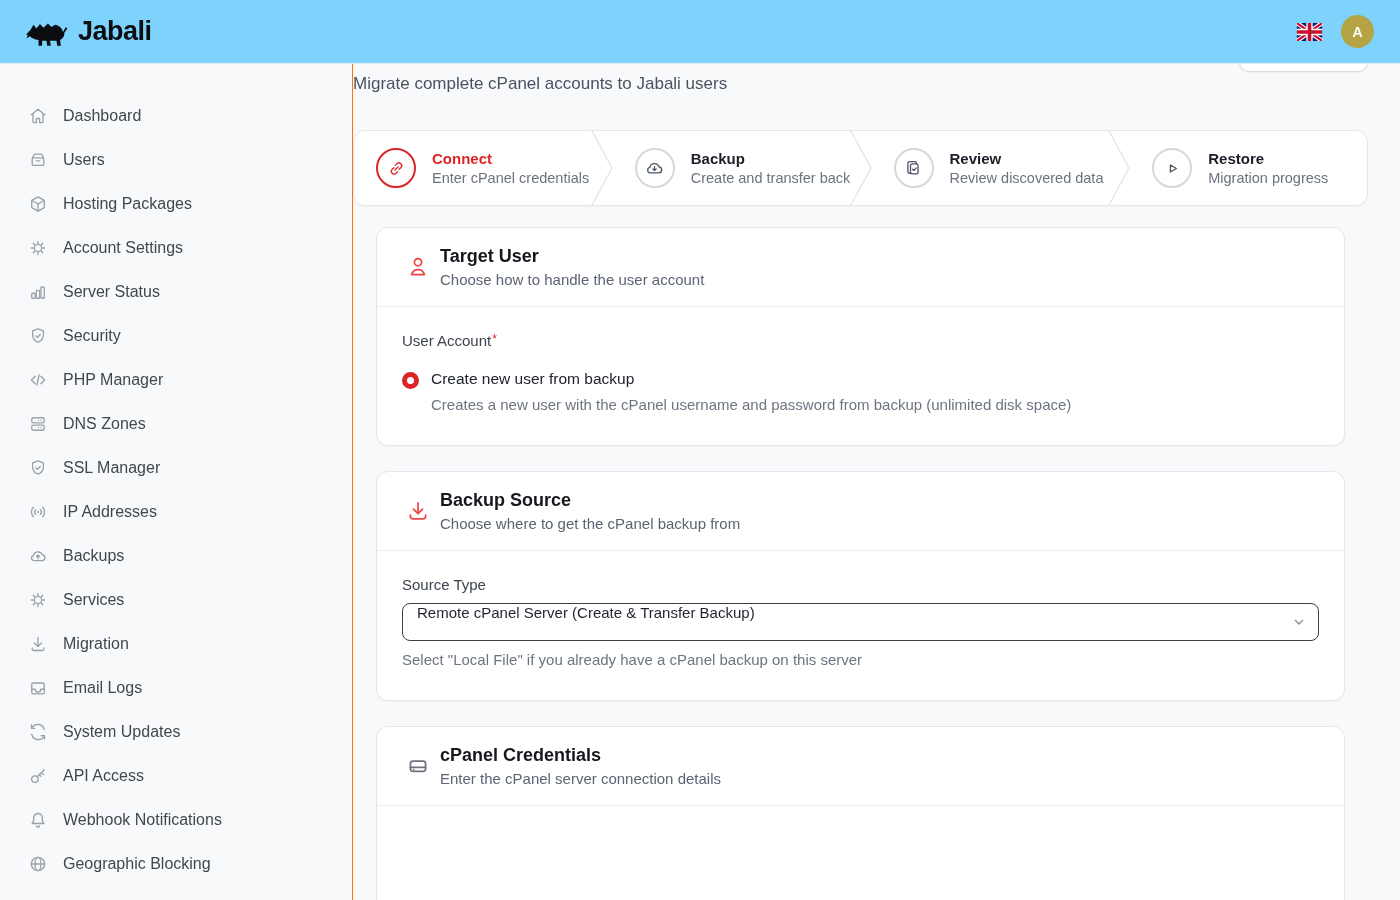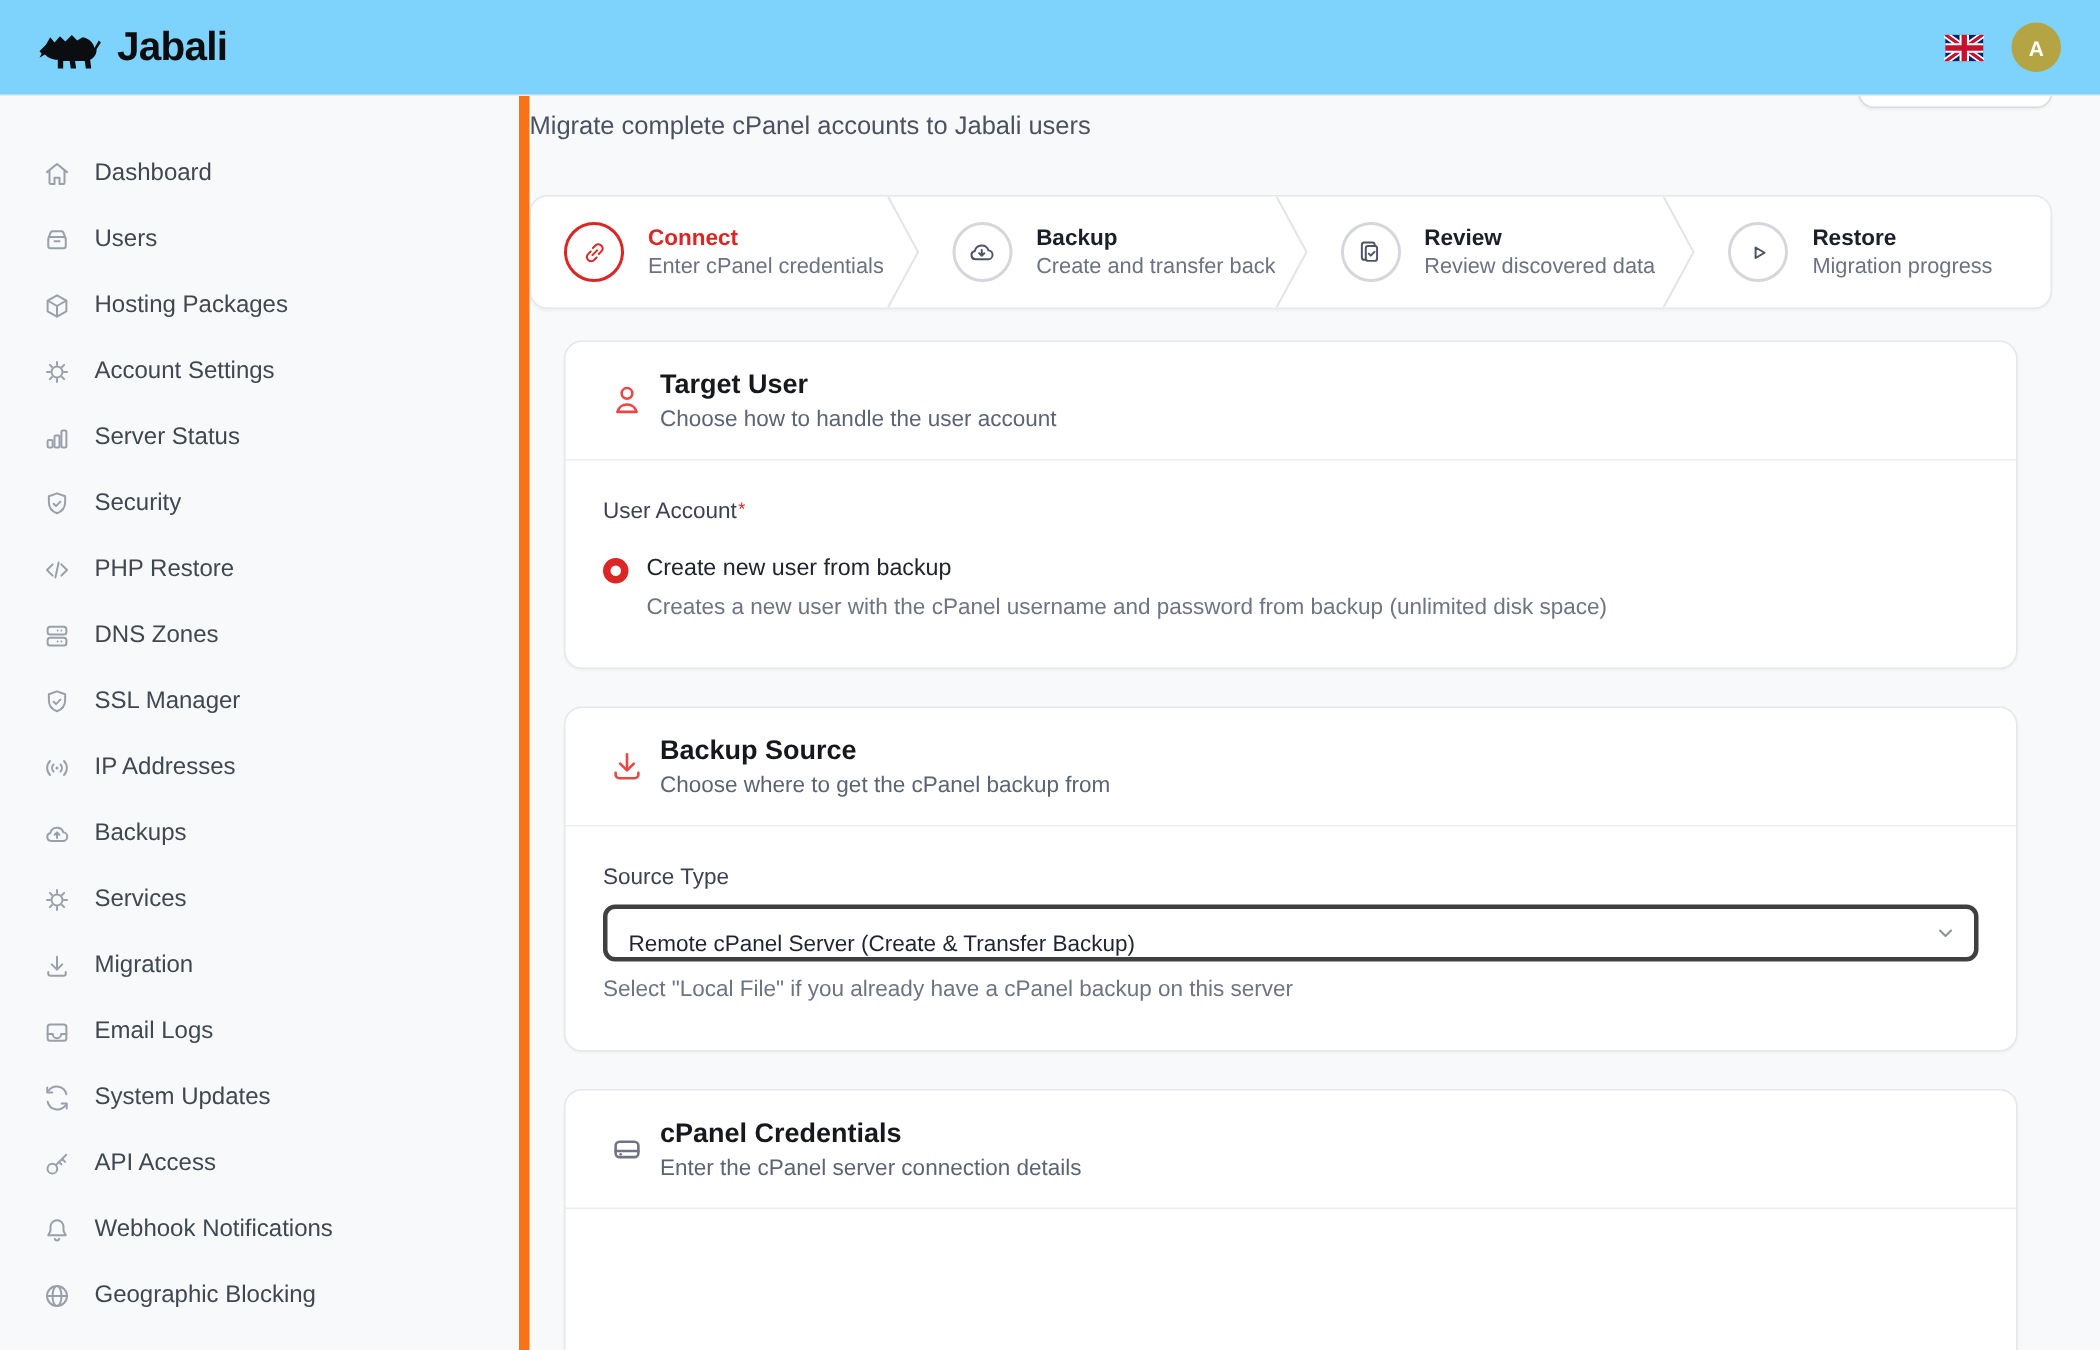--- a/index.html
+++ b/index.html
@@ -13,21 +13,21 @@
   .brand { display:flex; align-items:center; gap:10px; cursor:pointer; }
   .brand-logo svg { display:block; }
   .brand-name { font-size:27px; font-weight:700; letter-spacing:-0.5px; color:#0b0d10; }
   .header-right { margin-left:auto; display:flex; align-items:center; gap:18px; }
   .flag { width:27px; height:18px; border-radius:2px; overflow:hidden; display:block; }
   .avatar { width:33px; height:33px; border-radius:50%; background:#b5a443; color:#fff;
             font-size:14px; font-weight:700; display:flex; align-items:center; justify-content:center; }
 
   
   .sidebar { position:fixed; top:64px; left:0; bottom:0; width:353px; background:#f8f9fa;
-             border-right:7px solid #f97316; padding-top:30px; }
+             border-right:1px solid #f97316; padding-top:30px; }
   .side-item { height:44px; display:flex; align-items:center; gap:15px; padding:0 16px 0 28px;
                cursor:pointer; }
   .side-icon { width:20px; height:20px; color:#9aa0ab; flex:none; }
   .side-icon svg { width:20px; height:20px; display:block; }
   .side-label { font-size:16px; color:#414751; white-space:nowrap; }
 
   
   .main { margin-left:353px; padding:30px 32px 0 0; width:1047px; }
   .title-row { display:flex; align-items:flex-start; justify-content:space-between; }
   h1 { font-size:30px; font-weight:700; color:#16181d; line-height:1.1; }
@@ -72,22 +72,22 @@
   .field-label { font-size:15px; color:#3c4250; }
   .req { color:#dc2626; font-size:12px; vertical-align:top; margin-left:1px; }
 
   .radio-row { display:flex; gap:12px; margin-top:21px; cursor:pointer; }
   .radio-dot { width:17px; height:17px; border-radius:50%; flex:none; margin-top:2px;
                border:1.5px solid #d3d6db; background:#fff; }
   .radio-row.selected .radio-dot { border:5.5px solid #dc2626; }
   .radio-label { font-size:15.5px; color:#20242c; }
   .radio-desc { font-size:15px; color:#6d7482; margin-top:8px; }
 
-  .select-box { position:relative; margin-top:10px; height:38px; border:3px solid #404040;
-                border-radius:8px; background:#fff; display:flex; align-items:flex-end;
+  .select-box { position:relative; margin-top:10px; height:38px; border:1px solid #404040;
+                border-radius:8px; background:#fff; display:flex; align-items:flex-start;
                 padding:0 36px 0 14px; font-size:15px; color:#1f2430; cursor:pointer; }
   .select-chevron { position:absolute; right:11px; top:50%; transform:translateY(-50%);
                     width:16px; height:16px; color:#8a8f98; }
   .select-chevron svg { width:16px; height:16px; display:block; }
   .helper-text { font-size:15px; color:#6d7482; margin-top:10px; }
 
   .card.clipped { height:220px; }
 </style>
 </head>
 <body>
@@ -181,21 +181,21 @@
       </span>
     <span class="side-label">Security</span>
   </div>
 
   <div class="side-item">
     <span class="side-icon">
         <svg viewBox="0 0 24 24" fill="none" stroke="currentColor" stroke-width="1.6" stroke-linecap="round" stroke-linejoin="round">
           <path d="M8.5 7.5 4 12l4.5 4.5M15.5 7.5 20 12l-4.5 4.5M13.3 6l-2.6 12"></path>
         </svg>
       </span>
-    <span class="side-label">PHP Restore</span>
+    <span class="side-label">PHP Manager</span>
   </div>
 
   <div class="side-item">
     <span class="side-icon">
         <svg viewBox="0 0 24 24" fill="none" stroke="currentColor" stroke-width="1.6" stroke-linecap="round" stroke-linejoin="round">
           <rect x="4.5" y="4.5" width="15" height="6.2" rx="2"></rect>
           <rect x="4.5" y="13.3" width="15" height="6.2" rx="2"></rect>
           <path d="M15.5 7.6h.01M15.5 16.4h.01M12.5 7.6h.01M12.5 16.4h.01"></path>
         </svg>
       </span>

